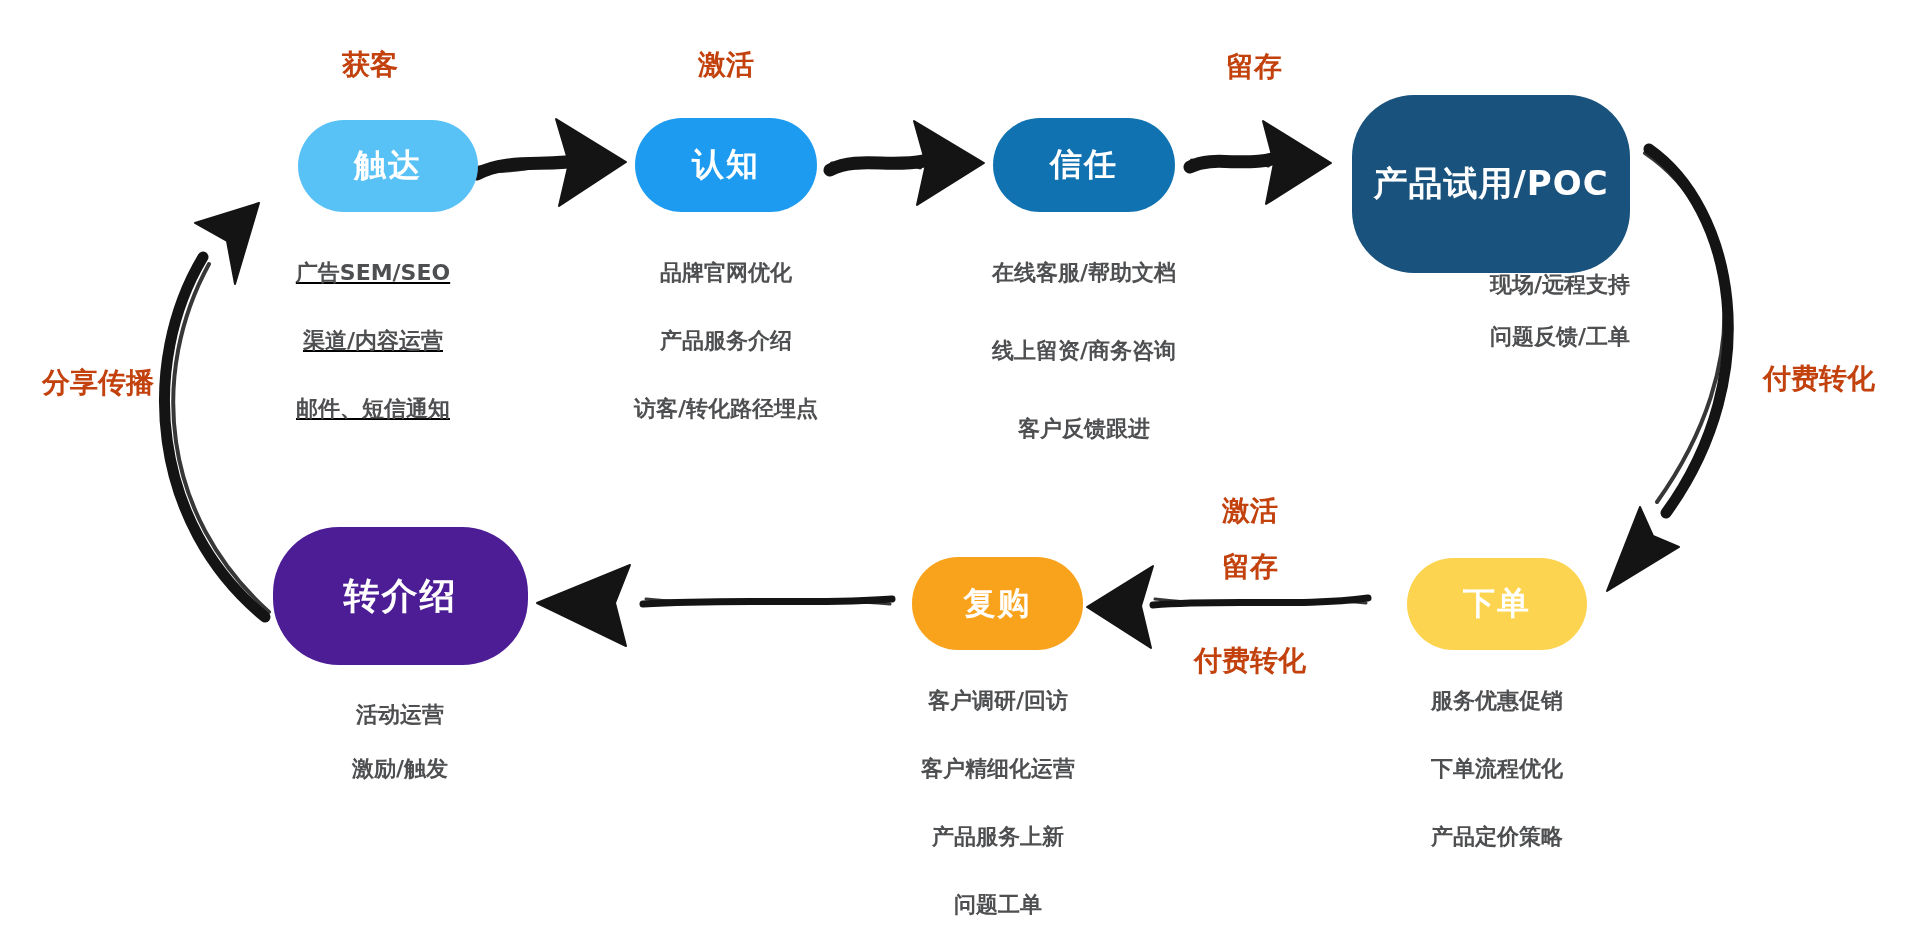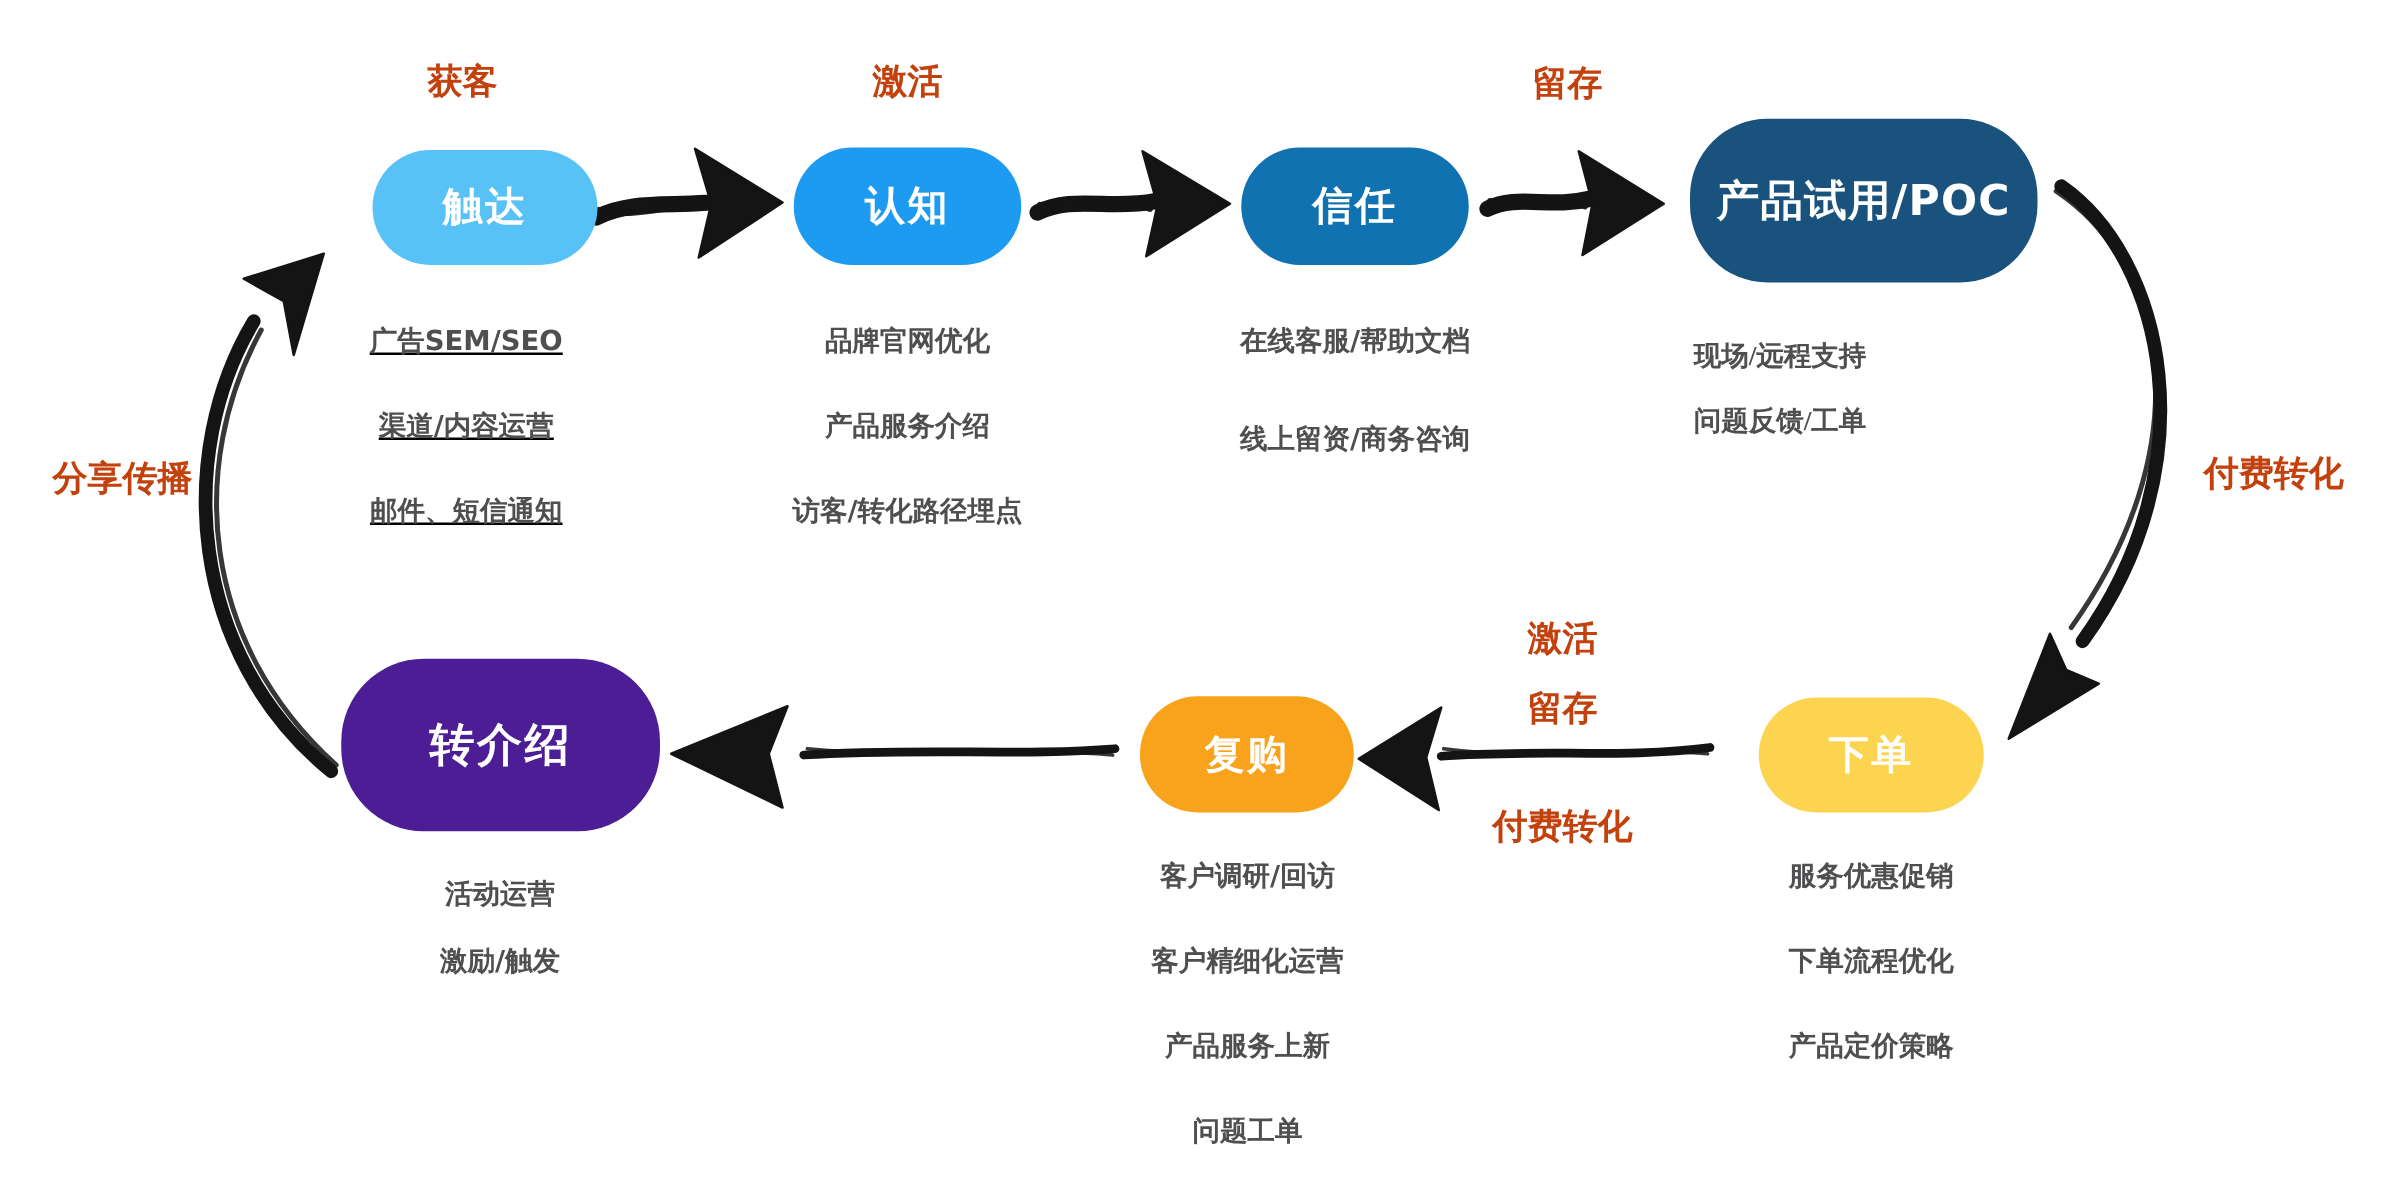--- a/index.html
+++ b/index.html
@@ -16,33 +16,33 @@
   .sw4{stroke-width:4px;opacity:.85;}
   .sw3{stroke-width:3px;opacity:.85;}
   .head{fill:#141414;stroke:#141414;stroke-width:2px;stroke-linejoin:round;}
 
   
   .node{position:absolute;display:flex;align-items:center;justify-content:center;
         color:#ffffff;font-weight:700;letter-spacing:2px;}
   .n-chuda{left:298px;top:120px;width:180px;height:92px;background:#58C1F6;border-radius:46px;font-size:32px;}
   .n-renzhi{left:635px;top:118px;width:182px;height:94px;background:#1D9BF0;border-radius:47px;font-size:32px;}
   .n-xinren{left:993px;top:118px;width:182px;height:94px;background:#1172B2;border-radius:47px;font-size:32px;}
-  .n-poc{left:1352px;top:95px;width:278px;height:131px;background:#19527C;border-radius:62px;font-size:34px;letter-spacing:1px;}
+  .n-poc{left:1352px;top:95px;width:278px;height:178px;background:#19527C;border-radius:62px;font-size:34px;letter-spacing:1px;}
   .n-xiadan{left:1407px;top:558px;width:180px;height:92px;background:#FDD44F;border-radius:46px;font-size:32px;}
   .n-fugou{left:912px;top:557px;width:171px;height:93px;background:#F9A21C;border-radius:46px;font-size:32px;}
   .n-zhuanjieshao{left:273px;top:527px;width:255px;height:138px;background:#4c1d95;border-radius:66px;font-size:36px;}
 
   
   .items{position:absolute;display:flex;flex-direction:column;align-items:center;}
   .item{height:68px;display:flex;align-items:center;justify-content:center;
         font-size:22px;font-weight:600;color:#4E4F51;white-space:nowrap;}
   .g-chuda{left:253px;top:239px;width:240px;text-decoration:underline;}
   .g-renzhi{left:596px;top:239px;width:260px;}
   .g-xinren{left:954px;top:239px;width:260px;gap:10px;}
-  .g-poc{left:1309px;top:259px;width:230px;font-family:Liberation Serif, serif;}
+  .g-poc{left:1445px;top:259px;width:230px;}
   .g-poc .item{height:52px;}
   .g-xiadan{left:1387px;top:667px;width:220px;}
   .g-fugou{left:888px;top:667px;width:220px;}
   .g-zhuanjieshao{left:290px;top:688px;width:220px;}
   .g-zhuanjieshao .item{height:54px;}
 
   
   .ph{position:absolute;color:#c2410c;font-weight:700;font-size:28px;text-align:center;white-space:nowrap;}
   .ph-huoke{left:300px;top:46px;width:140px;}
   .ph-jihuo-top{left:656px;top:46px;width:140px;}
@@ -133,20 +133,21 @@
     <div class="item">邮件、短信通知</div>
   </div>
   <div class="items g-renzhi">
     <div class="item">品牌官网优化</div>
     <div class="item">产品服务介绍</div>
     <div class="item">访客/转化路径埋点</div>
   </div>
   <div class="items g-xinren">
     <div class="item">在线客服/帮助文档</div>
     <div class="item">线上留资/商务咨询</div>
+    <div class="item">客户反馈跟进</div>
   </div>
   <div class="items g-poc">
     <div class="item">现场/远程支持</div>
     <div class="item">问题反馈/工单</div>
   </div>
   <div class="items g-xiadan">
     <div class="item">服务优惠促销</div>
     <div class="item">下单流程优化</div>
     <div class="item">产品定价策略</div>
   </div>

